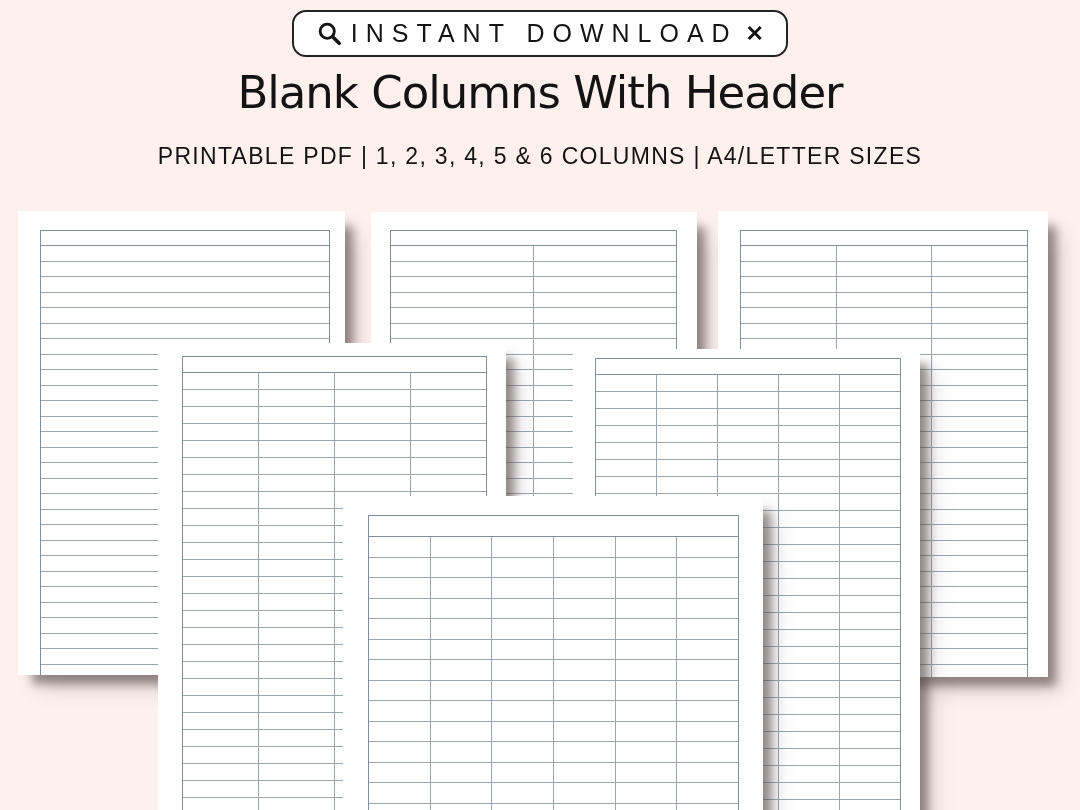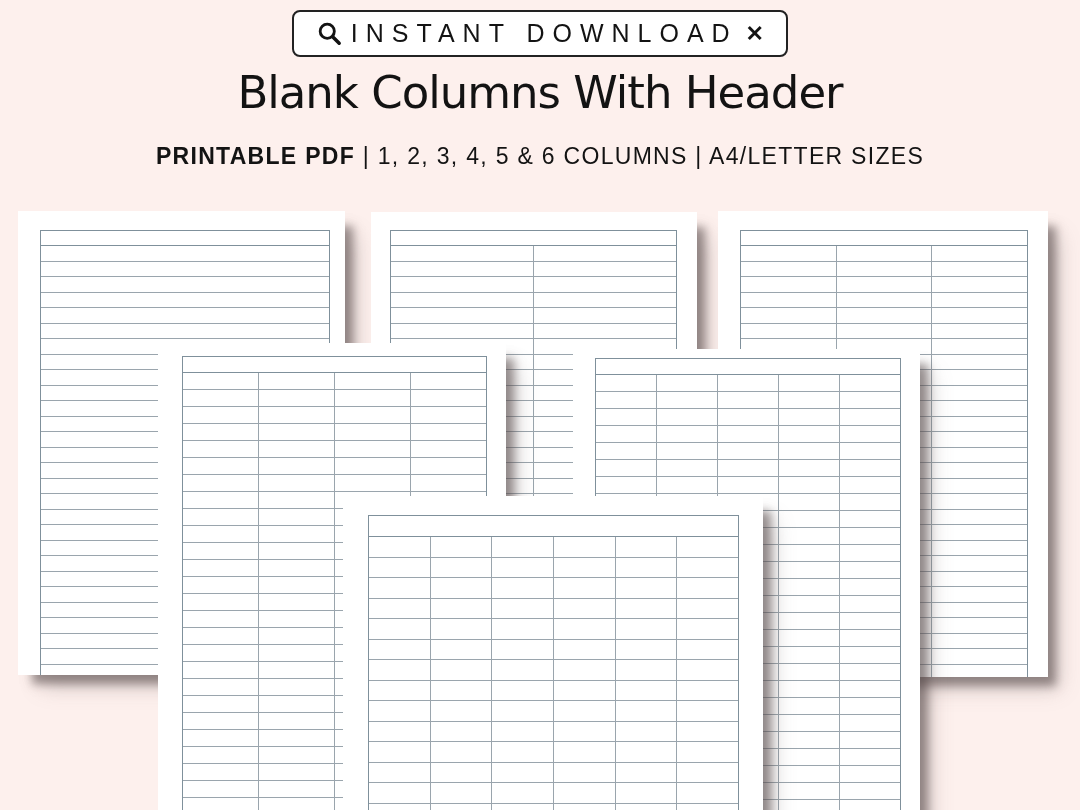--- a/index.html
+++ b/index.html
@@ -12,21 +12,21 @@
     background:var(--background,#fdf0ed);
     font-family:"Liberation Sans", sans-serif;
   }
 
   
   .badge{
     position:absolute; top:10px; left:50%; transform:translateX(-50%);
     width:496px; height:47px;
     background:var(--paper,#fff);
     border:2px solid var(--badge-border,#222);
-    border-radius:8px;
+    border-radius:14px;
     display:flex; align-items:center; justify-content:space-between;
     padding:0 22px;
     z-index:5;
   }
   .badge-label{
     font-size:25px; font-weight:500; letter-spacing:8px;
     color:var(--text,#131313);
     white-space:nowrap;
   }
   .badge-close{
@@ -43,21 +43,21 @@
     z-index:5;
   }
   .subtitle{
     position:absolute; top:141px; left:0; right:0;
     text-align:center;
     font-size:23px; line-height:30px; letter-spacing:1.3px;
     color:var(--text,#131313);
     white-space:nowrap;
     z-index:5;
   }
-  .subtitle .lead{ font-weight:700; }
+  .subtitle .lead{ font-weight:400; }
 
   
   .sheet{
     position:absolute;
     background:var(--paper,#fff);
     overflow:hidden;
     box-shadow:11px 12px 9px -3px rgba(82,70,70,.55), 17px 18px 20px -6px rgba(120,104,104,.28);
   }
   .z1{ z-index:1; } .z2{ z-index:2; } .z3{ z-index:3; }
 

